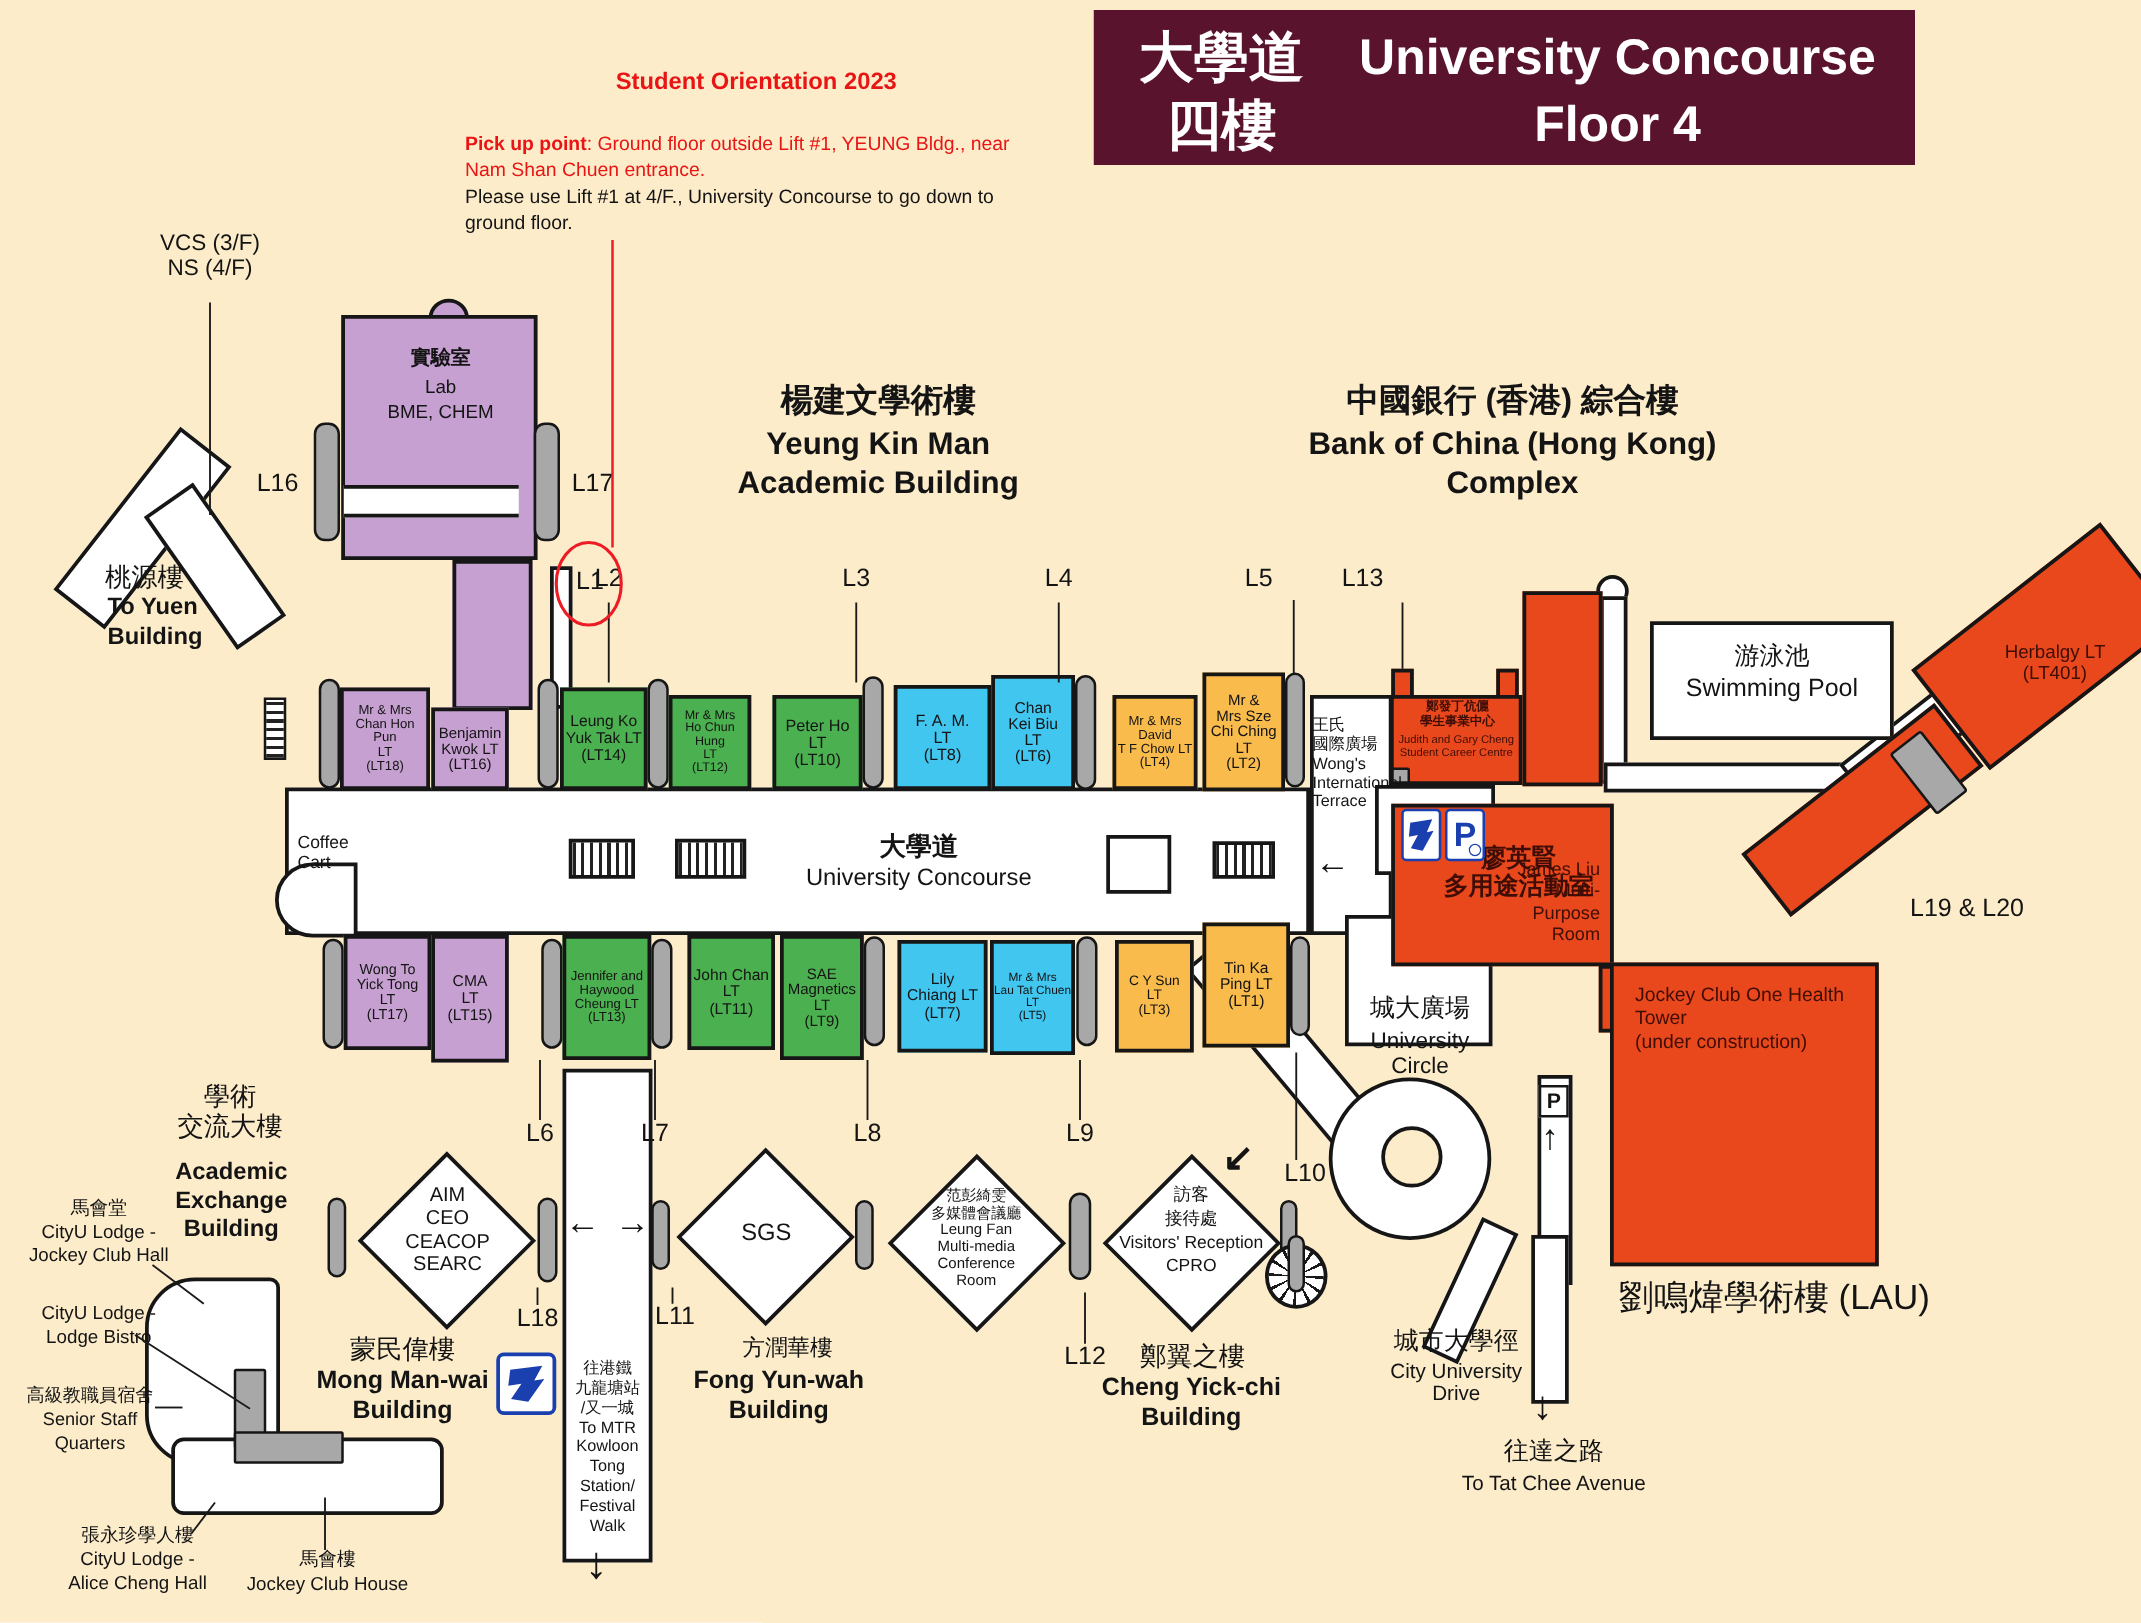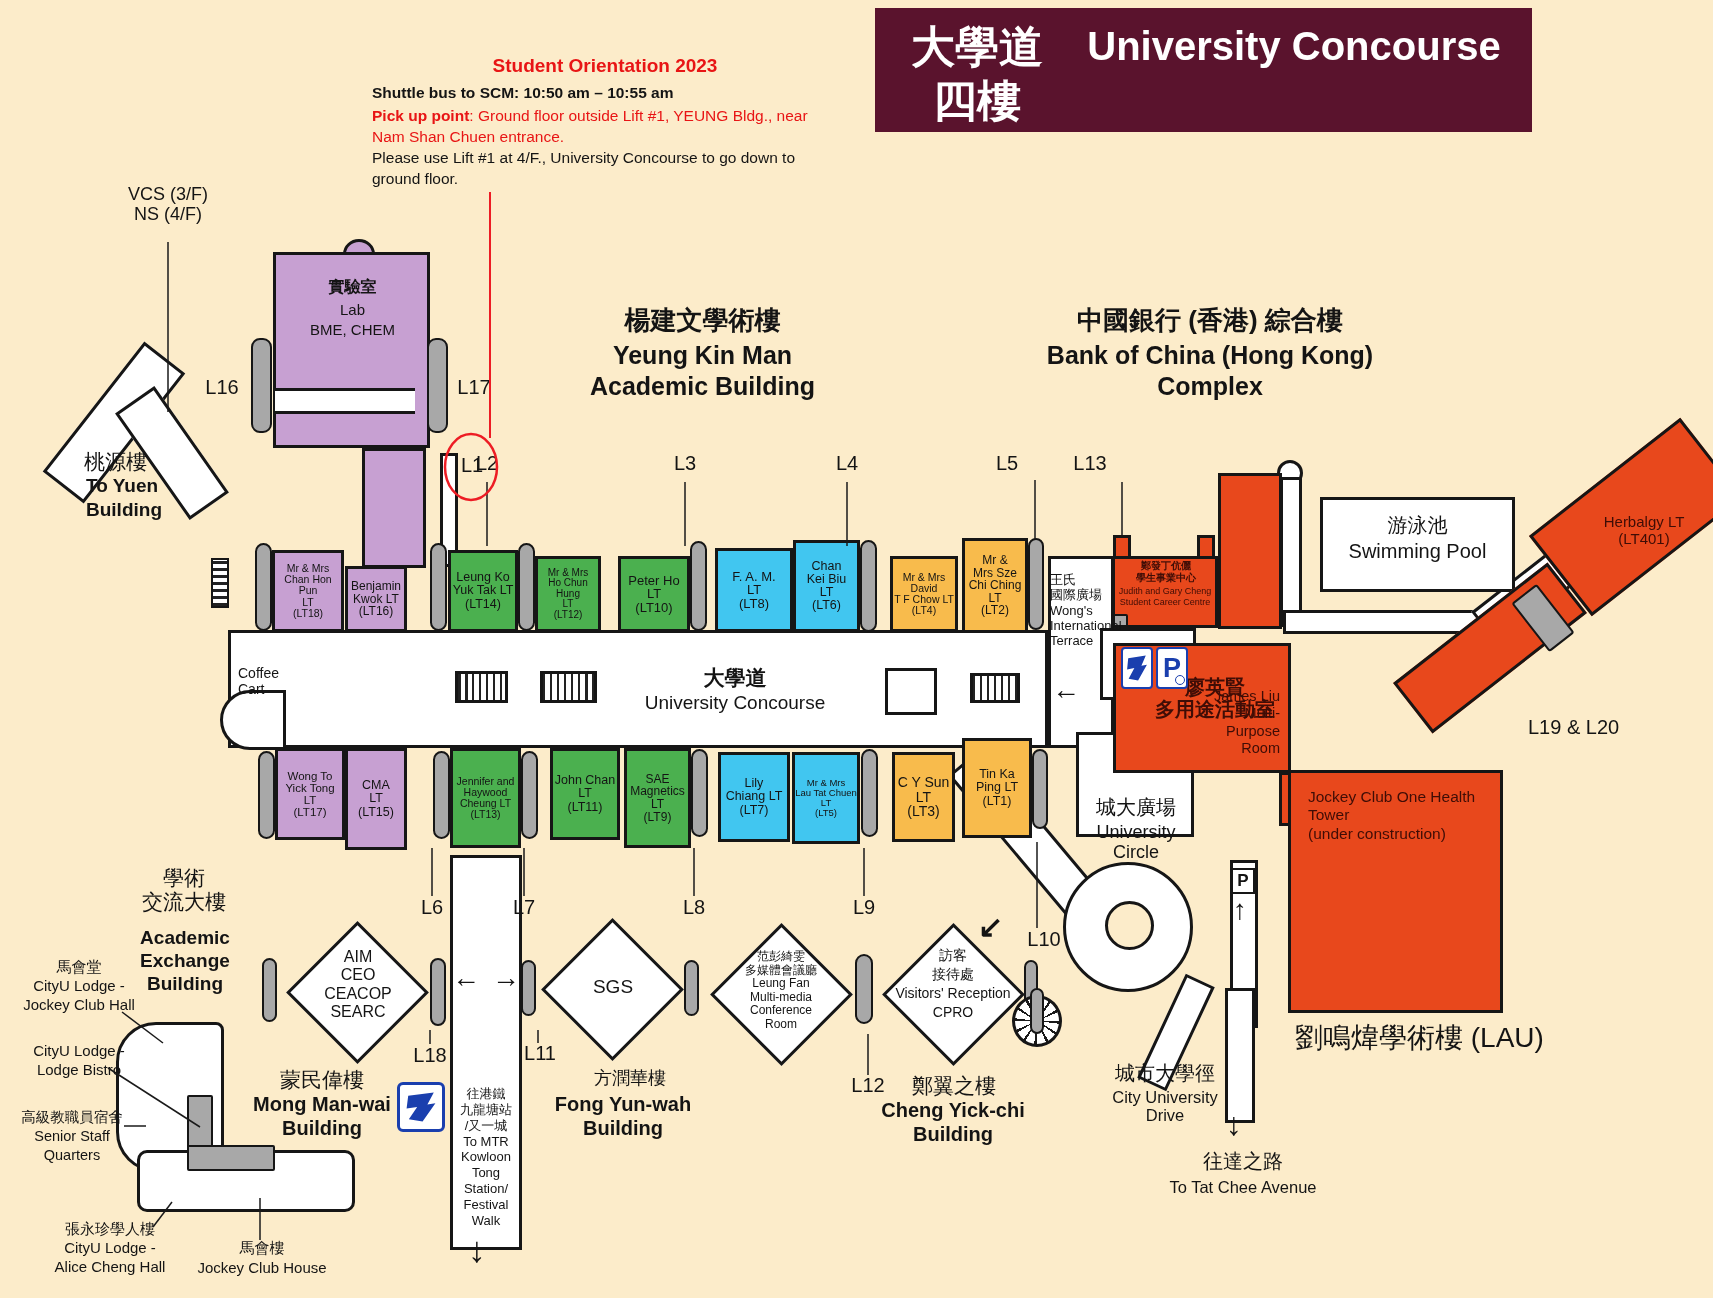--- a/index.html
+++ b/index.html
@@ -26,23 +26,23 @@
 </style>
 </head>
 <body>
 
 <div id="map">
 
   <div class="a hdr" style="left:875px;top:8px;width:657px;height:124px"></div>
   <div class="a hdr t" style="left:882px;top:22px;width:190px;height:54px;font-size:44px">大學道</div>
   <div class="a hdr t" style="left:1064px;top:24px;width:460px;height:54px;font-size:40px">University Concourse</div>
   <div class="a hdr t" style="left:882px;top:76px;width:190px;height:50px;font-size:44px">四樓</div>
+  <div class="a hdr t" style="left:1064px;top:78px;width:460px;height:50px;font-size:40px">Floor 4</div>
 
   <div class="a t redtxt" style="left:420px;top:55px;width:370px;height:26px;font-size:19px;font-weight:bold">Student Orientation 2023</div>
-  <div class="a" style="left:372px;top:84px;width:470px;height:22px;font-size:15.5px;font-weight:bold">Shuttle bus to SCM: 10:50 am – 10:55 am</div>
   <div class="a redtxt" style="left:372px;top:106px;width:452px;height:44px;font-size:15.5px;line-height:1.35">
     <span style="font-weight:bold">Pick up point</span><span>: Ground floor outside Lift #1, YEUNG Bldg., near Nam Shan Chuen entrance.</span>
   </div>
   <div class="a" style="left:372px;top:148px;width:440px;height:42px;font-size:15.5px;line-height:1.35">Please use Lift #1 at 4/F., University Concourse to go down to ground floor.</div>
 
   <div class="a w" style="left:88px;top:340px;width:52px;height:165px;transform:rotate(38deg)"></div>
   <div class="a w" style="left:148px;top:388px;width:48px;height:130px;transform:rotate(-35deg)"></div>
   <div class="a w" style="left:228px;top:630px;width:820px;height:118px"></div>
   <div class="a w" style="left:220px;top:690px;width:66px;height:60px;border-radius:30px 0 0 30px"></div>
   <div class="a w" style="left:440px;top:453px;width:18px;height:114px"></div>
@@ -169,21 +169,21 @@
 (LT9)</div>
   <div class="a pill" style="left:691px;top:749px;width:17px;height:88px"></div>
   <div class="a lt blue" style="left:718px;top:752px;width:72px;height:90px;font-size:12.5px">Lily
 Chiang LT
 (LT7)</div>
   <div class="a lt blue" style="left:792px;top:752px;width:68px;height:92px;font-size:9.5px">Mr &amp; Mrs
 Lau Tat Chuen
 LT
 (LT5)</div>
   <div class="a pill" style="left:861px;top:749px;width:17px;height:88px"></div>
-  <div class="a lt orange" style="left:892px;top:752px;width:63px;height:90px;font-size:14px">C Y Sun
+  <div class="a lt orange" style="left:892px;top:752px;width:63px;height:90px;font-size:11px">C Y Sun
 LT
 (LT3)</div>
   <div class="a lt orange" style="left:962px;top:738px;width:70px;height:100px;font-size:12.5px">Tin Ka
 Ping LT
 (LT1)</div>
   <div class="a pill" style="left:1032px;top:749px;width:16px;height:80px"></div>
 
   <div class="a t lbl" style="left:410px;top:896px;width:44px;height:24px">L6</div>
   <div class="a t lbl" style="left:502px;top:896px;width:44px;height:24px">L7</div>
   <div class="a t lbl" style="left:672px;top:896px;width:44px;height:24px">L8</div>

